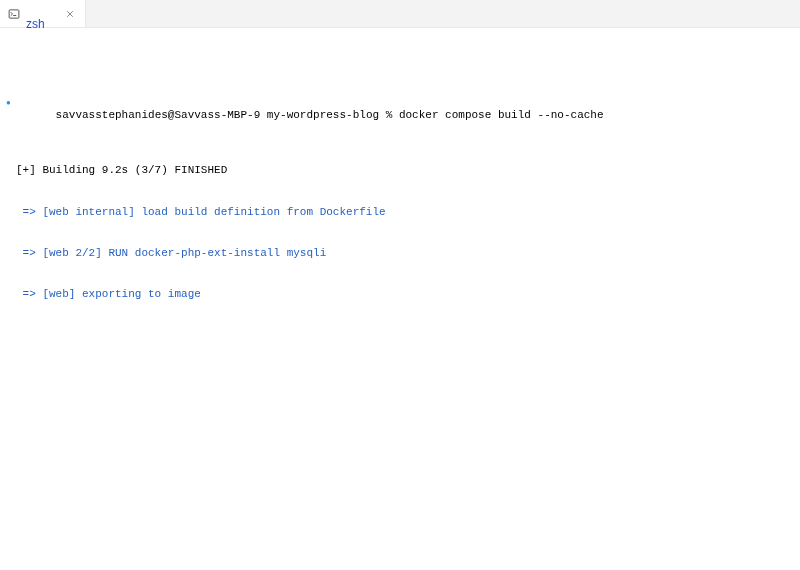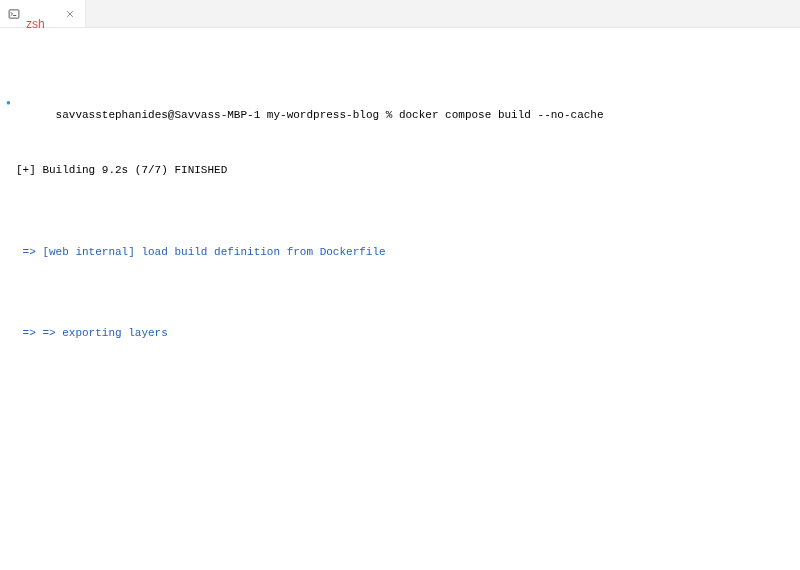--- a/index.html
+++ b/index.html
@@ -38,21 +38,21 @@
       height: 12px;
       display: flex;
       align-items: center;
       justify-content: center;
     }
     .tab-icon svg {
       width: 12px;
       height: 12px;
     }
     .tab-label {
-      color: #ef4444;
+      color: #1d4ed8;
       padding-right: 12px;
       margin-top: 20px;
     }
     .tab-close {
       width: 14px;
       height: 14px;
       display: flex;
       align-items: center;
       justify-content: center;
       color: #888;
@@ -84,21 +84,20 @@
       color: #000;
     }
     .command {
       color: #000;
     }
     .build-header {
       color: #000;
     }
     .blue {
       color: #2561c2;
-      margin-top: 40px;
     }
     .content {
       flex: 1;
     }
   </style>
 </head>
 <body>
 
 <div class="tab-bar">
   <div class="tab">
@@ -115,26 +114,27 @@
         <path d="M3 3 L9 9 M9 3 L3 9"></path>
       </svg>
     </span>
   </div>
 </div>
 
 <div class="terminal">
   <div class="line">
     <span class="marker marker-filled">●</span>
     <span class="content">
-      <span class="prompt-text">savvasstephanides@Savvass-MBP-1</span> <span class="prompt-text">my-wordpress-blog</span> <span class="prompt-text">%</span> <span class="command">docker compose build --no-cache</span>
+      <span class="prompt-text">savvasstephanides@Savvass-MBP-9</span> <span class="prompt-text">my-wordpress-blog</span> <span class="prompt-text">%</span> <span class="command">docker compose build --no-cache</span>
     </span>
   </div>
   <div class="line">
     <span class="marker"> </span>
-    <span class="content build-header">[+] Building 9.2s (7/7) FINISHED</span>
+    <span class="content build-header">[+] Building 9.2s (3/7) FINISHED</span>
   </div>
   <div class="line"><span class="marker"> </span><span class="content blue"> =&gt; [web internal] load build definition from Dockerfile</span></div>
-  <div class="line"><span class="marker"> </span><span class="content blue"> =&gt; =&gt; exporting layers</span></div>
+  <div class="line"><span class="marker"> </span><span class="content blue"> =&gt; [web 2/2] RUN docker-php-ext-install mysqli</span></div>
+  <div class="line"><span class="marker"> </span><span class="content blue"> =&gt; [web] exporting to image</span></div>
   
   
   
   
 </div>
 
 </body></html>

